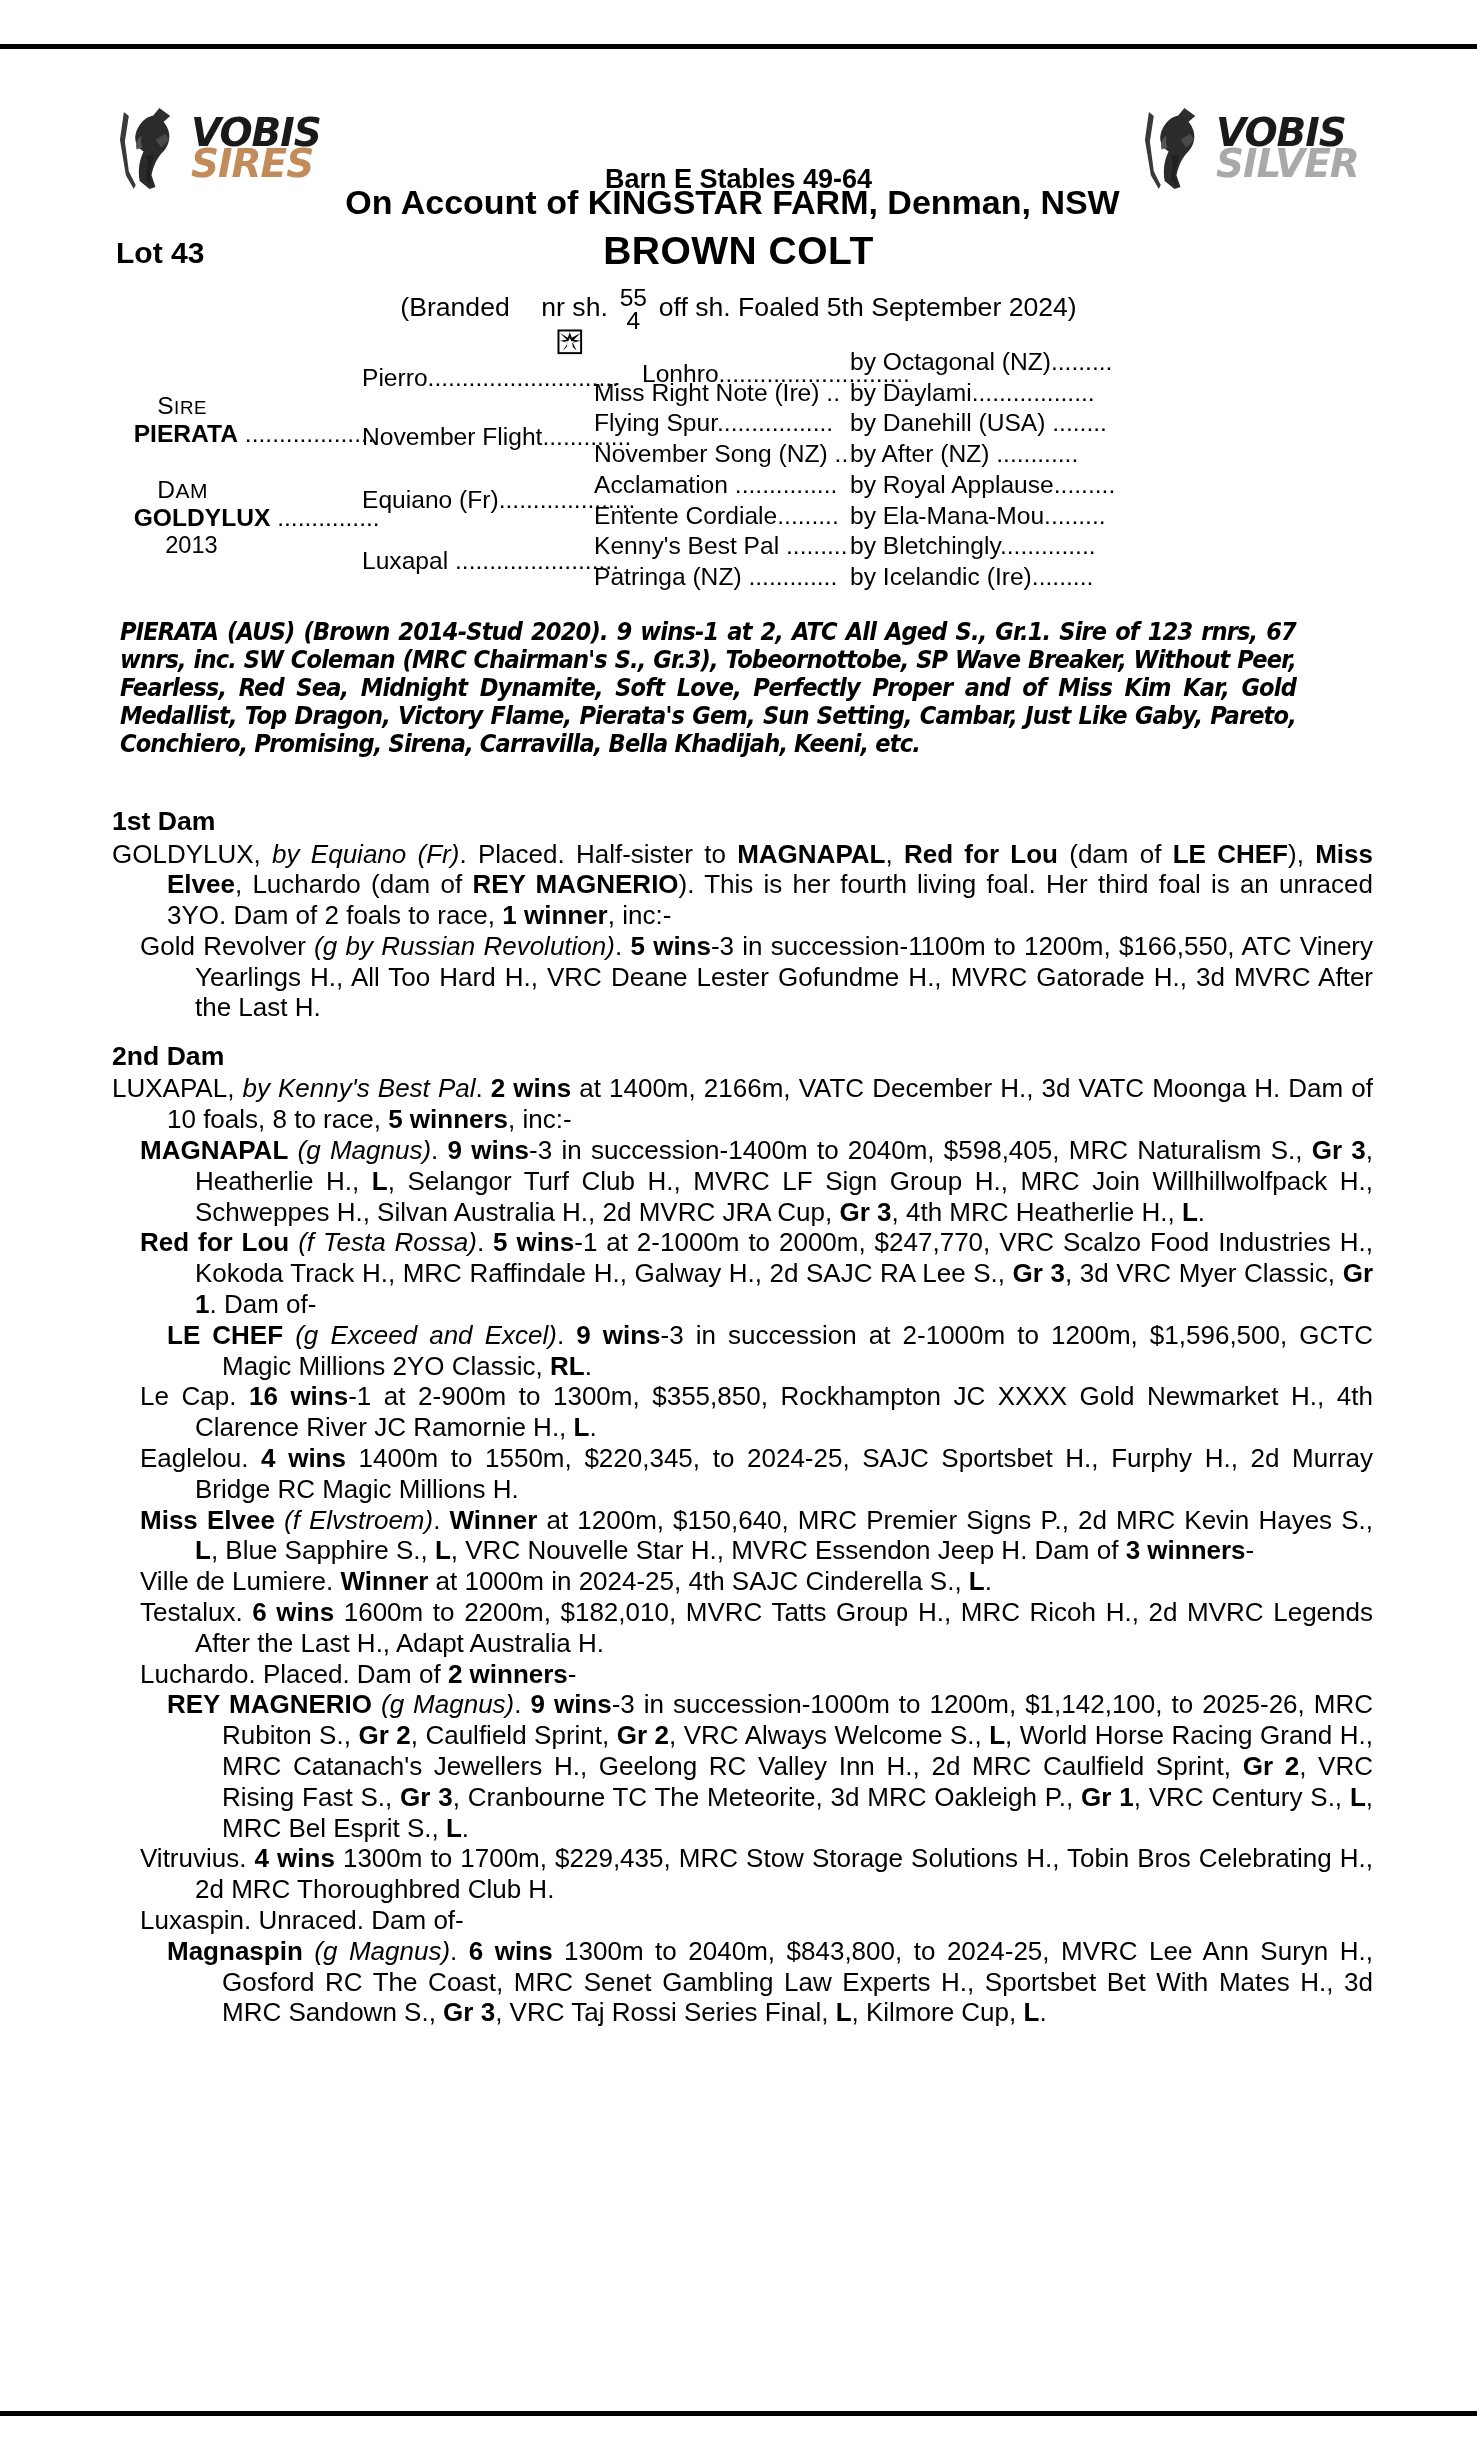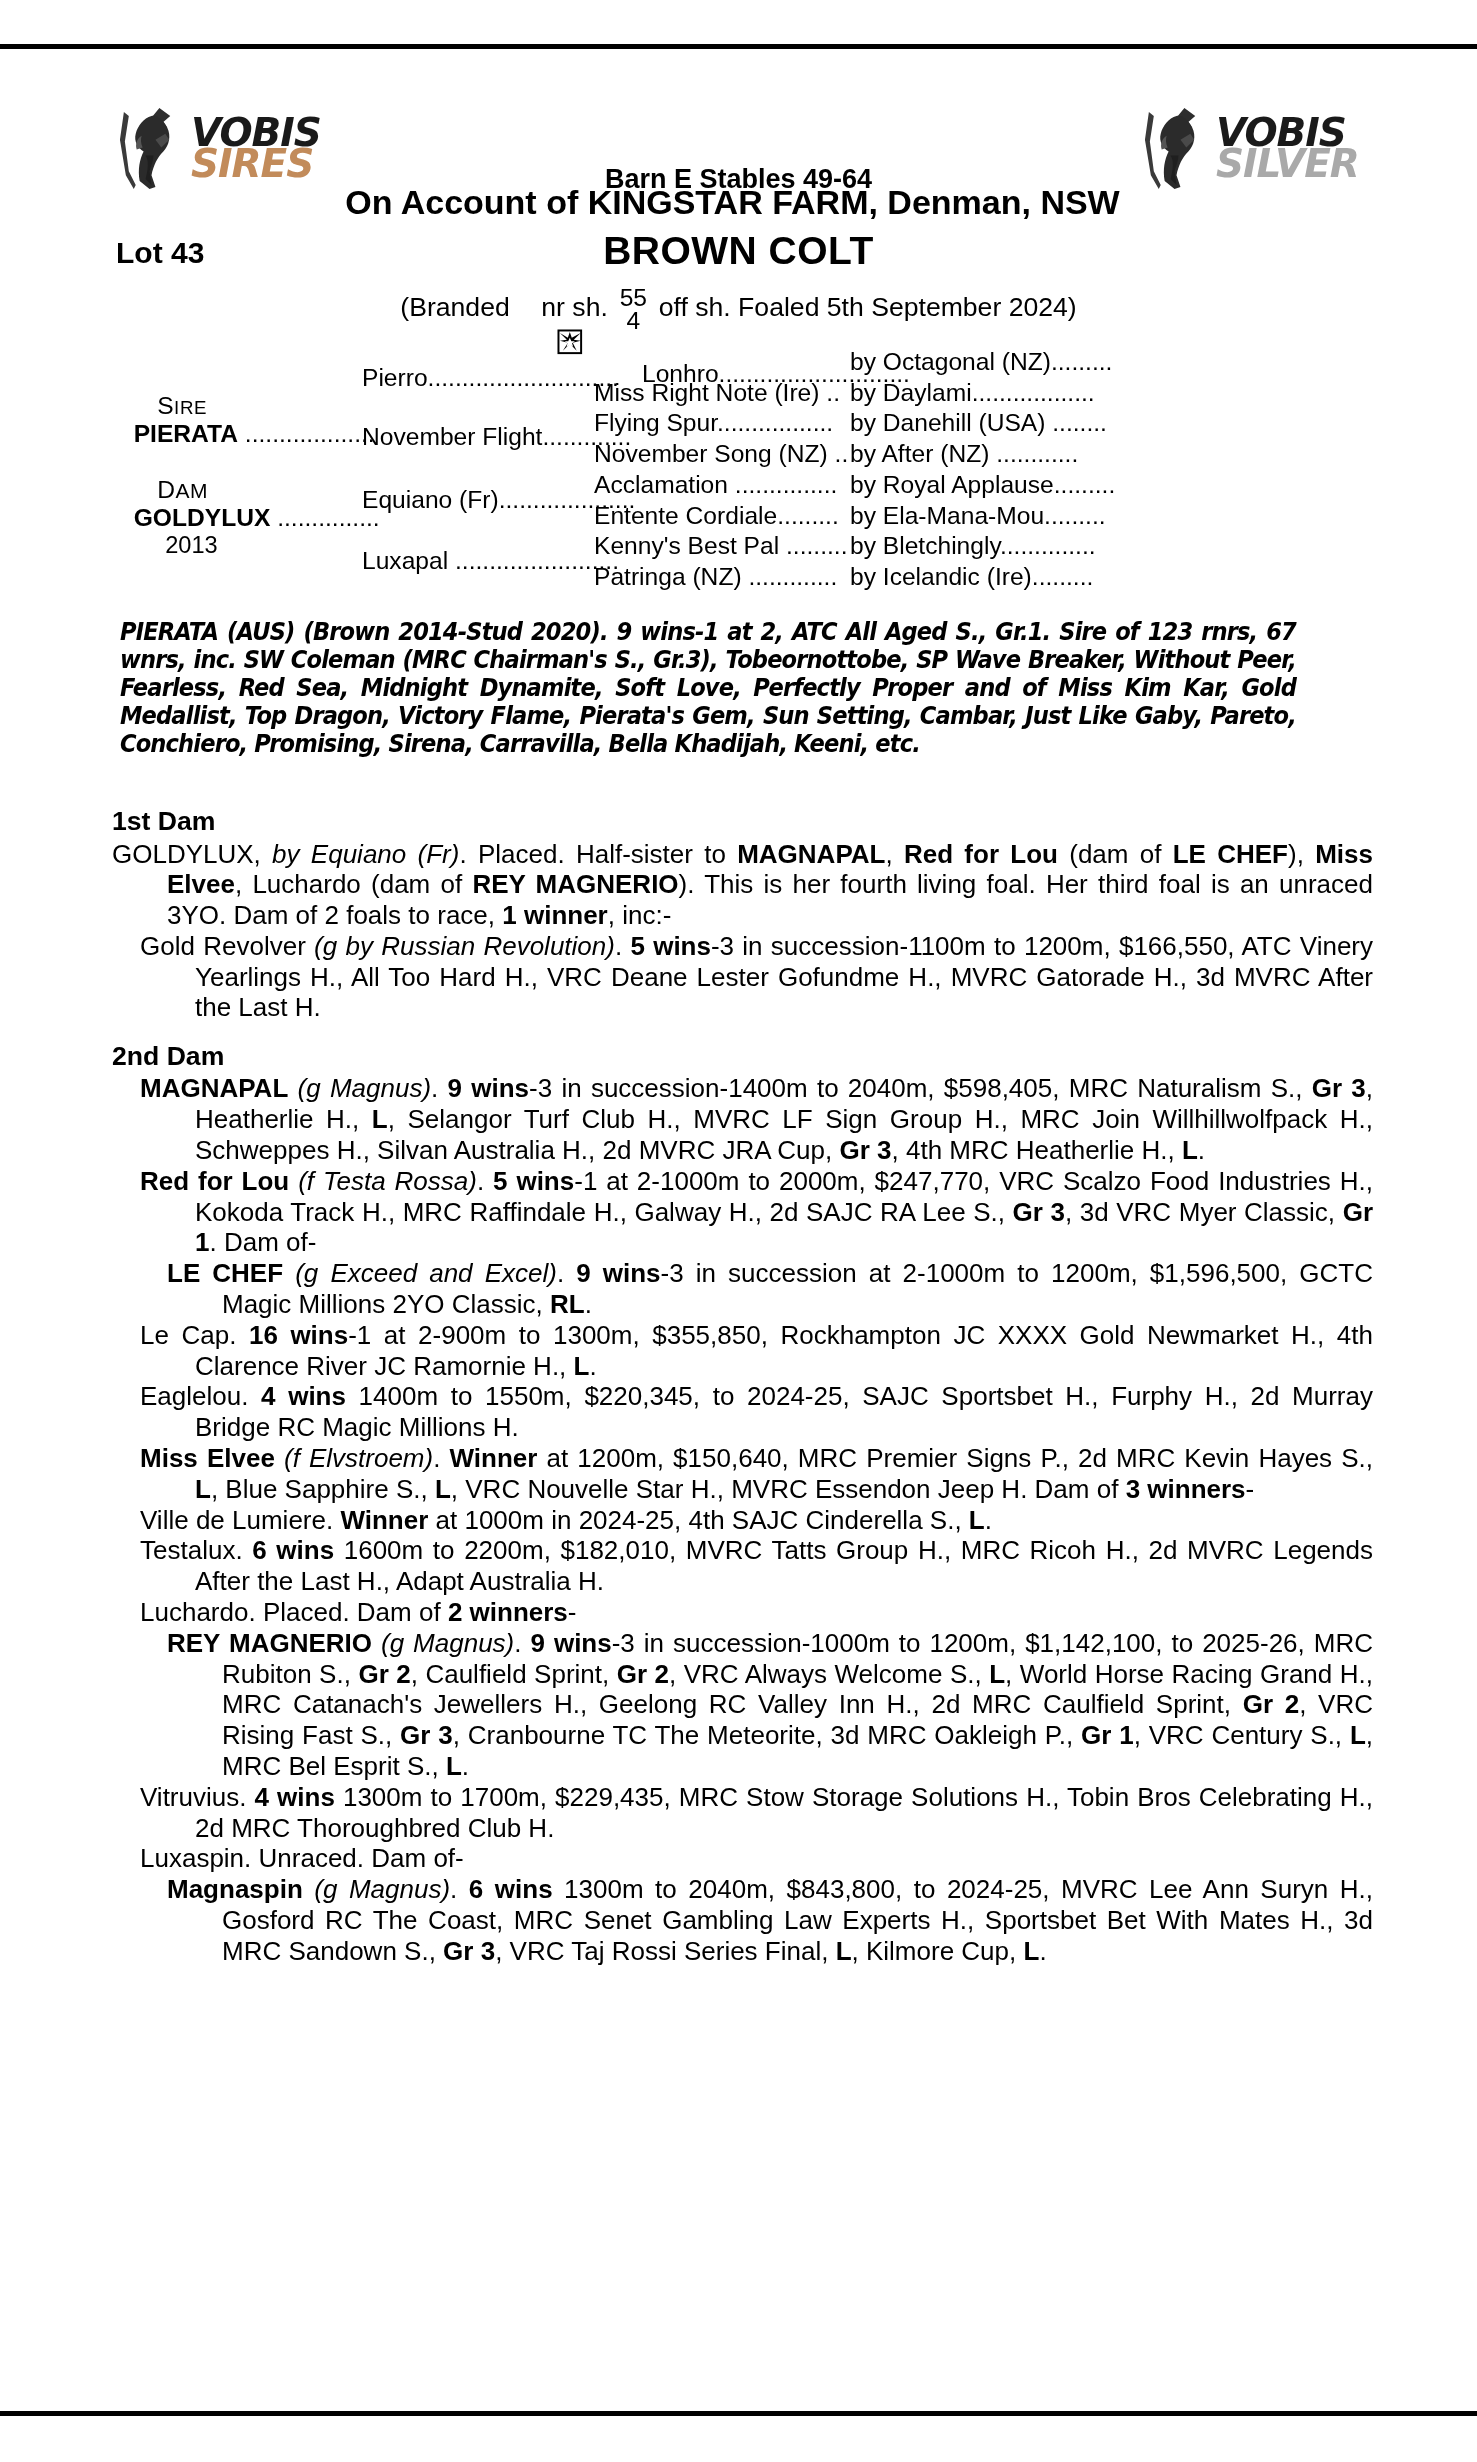--- a/index.html
+++ b/index.html
@@ -326,20 +326,21 @@
     </div>
   </div>
 
   <div id="sire-para">PIERATA (AUS) (Brown 2014-Stud 2020). 9 wins-1 at 2, ATC All Aged S., Gr.1. Sire of 123 rnrs, 67 wnrs, inc. SW Coleman (MRC Chairman's S., Gr.3), Tobeornottobe, SP Wave Breaker, Without Peer, Fearless, Red Sea, Midnight Dynamite, Soft Love, Perfectly Proper and of Miss Kim Kar, Gold Medallist, Top Dragon, Victory Flame, Pierata's Gem, Sun Setting, Cambar, Just Like Gaby, Pareto, Conchiero, Promising, Sirena, Carravilla, Bella Khadijah, Keeni, etc.</div>
 
   <div id="body-text">
       <div class="dam-heading">1st Dam</div>
       <div class="entry e-ind0"><span class="first">GOLDYLUX, </span><i>by Equiano (Fr)</i>. Placed. Half-sister to <b>MAGNAPAL</b>, <b>Red for Lou</b> (dam of <b>LE CHEF</b>), <b>Miss Elvee</b>, Luchardo (dam of <b>REY MAGNERIO</b>). This is her fourth living foal. Her third foal is an unraced 3YO. Dam of 2 foals to race, <b>1 winner</b>, inc:-</div>
       <div class="entry e-ind1"><span class="first"><span>Gold Revolver</span> <i>(g by Russian Revolution)</i>. </span><b>5 wins</b>-3 in succession-1100m to 1200m, $166,550, ATC Vinery Yearlings H., All Too Hard H., VRC Deane Lester Gofundme H., MVRC Gatorade H., 3d MVRC After the Last H.</div>
       <div class="dam-heading gap-before">2nd Dam</div>
+      <div class="entry e-ind0"><span class="first">LUXAPAL, </span><i>by Kenny's Best Pal</i>. <b>2 wins</b> at 1400m, 2166m, VATC December H., 3d VATC Moonga H. Dam of 10 foals, 8 to race, <b>5 winners</b>, inc:-</div>
       <div class="entry e-ind1"><span class="first"><b>MAGNAPAL</b> <i>(g Magnus)</i>. </span><b>9 wins</b>-3 in succession-1400m to 2040m, $598,405, MRC Naturalism S., <b>Gr 3</b>, Heatherlie H., <b>L</b>, Selangor Turf Club H., MVRC LF Sign Group H., MRC Join Willhillwolfpack H., Schweppes H., Silvan Australia H., 2d MVRC JRA Cup, <b>Gr 3</b>, 4th MRC Heatherlie H., <b>L</b>.</div>
       <div class="entry e-ind1"><span class="first"><b>Red for Lou</b> <i>(f Testa Rossa)</i>. </span><b>5 wins</b>-1 at 2-1000m to 2000m, $247,770, VRC Scalzo Food Industries H., Kokoda Track H., MRC Raffindale H., Galway H., 2d SAJC RA Lee S., <b>Gr 3</b>, 3d VRC Myer Classic, <b>Gr 1</b>. Dam of-</div>
       <div class="entry e-ind2"><span class="first"><b>LE CHEF</b> <i>(g Exceed and Excel)</i>. </span><b>9 wins</b>-3 in succession at 2-1000m to 1200m, $1,596,500, GCTC Magic Millions 2YO Classic, <b>RL</b>.</div>
       <div class="entry e-ind1"><span class="first"><span>Le Cap.</span> </span><b>16 wins</b>-1 at 2-900m to 1300m, $355,850, Rockhampton JC XXXX Gold Newmarket H., 4th Clarence River JC Ramornie H., <b>L</b>.</div>
       <div class="entry e-ind1"><span class="first"><span>Eaglelou.</span> </span><b>4 wins</b> 1400m to 1550m, $220,345, to 2024-25, SAJC Sportsbet H., Furphy H., 2d Murray Bridge RC Magic Millions H.</div>
       <div class="entry e-ind1"><span class="first"><b>Miss Elvee</b> <i>(f Elvstroem)</i>. </span><b>Winner</b> at 1200m, $150,640, MRC Premier Signs P., 2d MRC Kevin Hayes S., <b>L</b>, Blue Sapphire S., <b>L</b>, VRC Nouvelle Star H., MVRC Essendon Jeep H. Dam of <b>3 winners</b>-</div>
       <div class="entry e-ind1"><span class="first"><span>Ville de Lumiere.</span> </span><b>Winner</b> at 1000m in 2024-25, 4th SAJC Cinderella S., <b>L</b>.</div>
       <div class="entry e-ind1"><span class="first"><span>Testalux.</span> </span><b>6 wins</b> 1600m to 2200m, $182,010, MVRC Tatts Group H., MRC Ricoh H., 2d MVRC Legends After the Last H., Adapt Australia H.</div>
       <div class="entry e-ind1"><span class="first"><span>Luchardo.</span> </span>Placed. Dam of <b>2 winners</b>-</div>
       <div class="entry e-ind2"><span class="first"><b>REY MAGNERIO</b> <i>(g Magnus)</i>. </span><b>9 wins</b>-3 in succession-1000m to 1200m, $1,142,100, to 2025-26, MRC Rubiton S., <b>Gr 2</b>, Caulfield Sprint, <b>Gr 2</b>, VRC Always Welcome S., <b>L</b>, World Horse Racing Grand H., MRC Catanach's Jewellers H., Geelong RC Valley Inn H., 2d MRC Caulfield Sprint, <b>Gr 2</b>, VRC Rising Fast S., <b>Gr 3</b>, Cranbourne TC The Meteorite, 3d MRC Oakleigh P., <b>Gr 1</b>, VRC Century S., <b>L</b>, MRC Bel Esprit S., <b>L</b>.</div>

